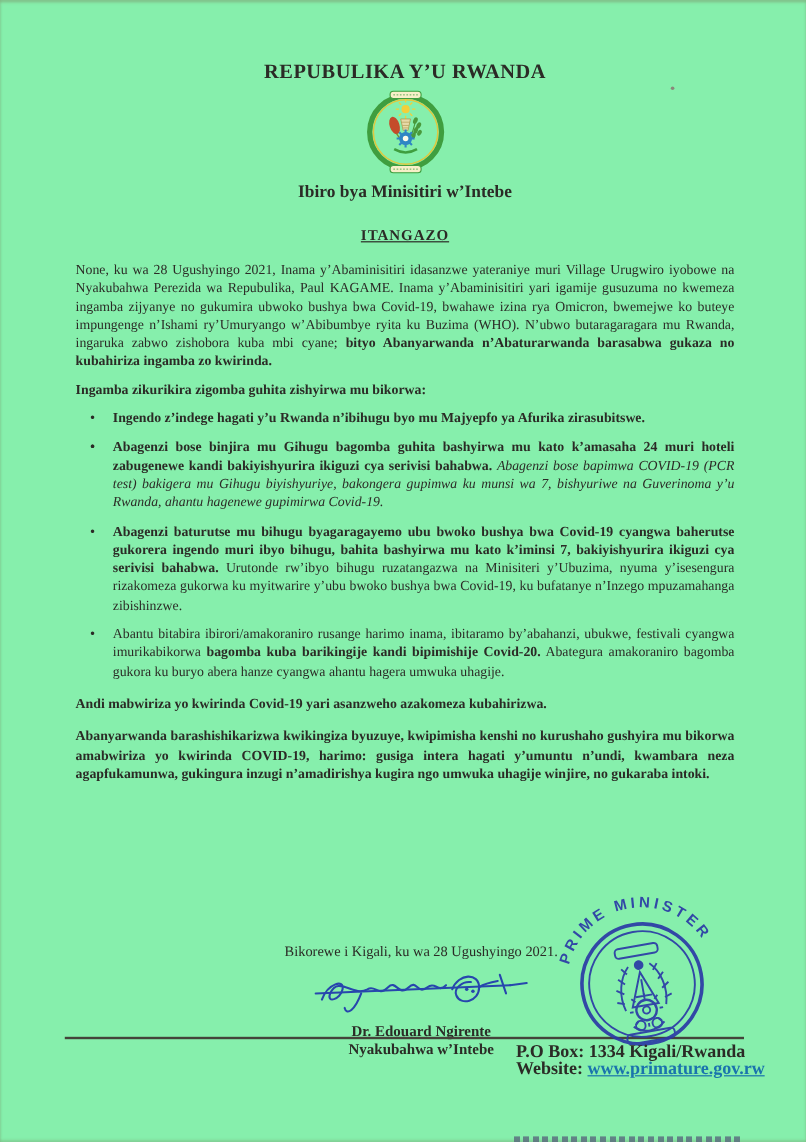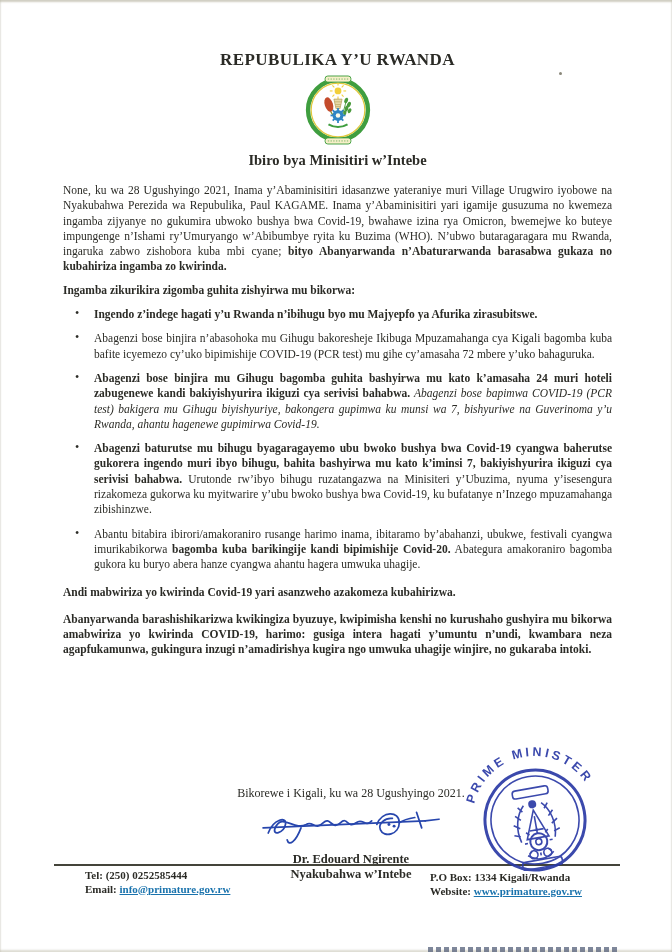--- a/index.html
+++ b/index.html
@@ -1,18 +1,18 @@
 <!DOCTYPE html>
 <html><head>
 <meta charset="utf-8">
 <style>
   html,body { margin:0; padding:0; background:#888; }
   .page {
     position:relative; width:672px; height:952px; margin:0 auto;
-    background:#ffffff; overflow:hidden; color:#2b2b26;
+    background:#86efac; overflow:hidden; color:#2b2b26;
     font-family:"Liberation Serif", serif;
     box-shadow:inset 0 2px 2px rgba(120,115,80,.35), inset 0 -2px 2px rgba(120,115,80,.25);
   }
   .content { position:absolute; left:63px; top:0; width:549px; }
   .republic-title { margin:50px 0 4px; text-align:center; font-size:17px; font-weight:bold; letter-spacing:.4px; }
   .emblem-wrap { text-align:center; height:74px; }
   .office-title { margin:4px 0 0; text-align:center; font-size:14.5px; font-weight:bold; }
   .doc-heading { display:block; margin:20px auto 0; text-align:center; font-size:12.5px; font-weight:bold;
     text-decoration:underline; letter-spacing:.8px; }
   .doc-text { font-size:11.5px; line-height:15.3px; text-align:justify; }
@@ -27,21 +27,21 @@
 
   .sign-area { position:absolute; left:196px; top:760px; width:310px; text-align:center;margin-top:26px; }
   .place-date { font-size:12px; }
   .signature-svg { display:block; margin:1px auto 0; }
   .signer-name, .signer-title { font-weight:bold; font-size:12.5px; line-height:15px; }
 
   .stamp { position:absolute; left:460px; top:742px; opacity:.92; }
 
   .footer-rule { position:absolute; left:54px; right:52px; top:864px; border-top:2px solid #44443a; }
   .footer-left  { position:absolute; left:85px;  top:869px; font-size:11px; font-weight:bold; line-height:13.5px; }
-  .footer-right { position:absolute; left:430px; top:871px; font-size:11px; font-weight:bold; line-height:13.5px; }
+  .footer-right { position:absolute; left:430px; top:871px; font-size:15px; font-weight:bold; line-height:13.5px; }
   .footer-left a, .footer-right a { color:#1a73ad; text-decoration:underline; font-weight:bold; }
 
   .speck { position:absolute; left:559px; top:72px; width:3px; height:3px; border-radius:50%; background:#8a887a; }
   .cutoff-strip { position:absolute; left:428px; bottom:0; width:192px; height:5px; opacity:.75;
     background:repeating-linear-gradient(90deg,#55607a 0 5px, rgba(85,96,122,0) 5px 8px); }
 </style>
 </head>
 <body>
 
 <div class="page">
@@ -86,29 +86,30 @@
           <path d="M42.2,52.2 L57.8,67.8"></path>
             <path d="M57.8,52.2 L42.2,67.8"></path>
         </g>
         <circle cx="50" cy="60" r="8" fill="#2f86c4"></circle>
         <circle cx="50" cy="60" r="3.4" fill="#fdfbe9"></circle>
         <path d="M36,73 Q50,81 64,73" stroke="#3f9e3f" stroke-width="3" fill="none"></path>
       </svg>
     </div>
 
     <div class="office-title">Ibiro bya Minisitiri w’Intebe</div>
+    <div class="doc-heading">ITANGAZO</div>
 
     <div class="doc-text">
       <p class="intro"><span>None, ku wa 28 Ugushyingo 2021, Inama y’Abaminisitiri idasanzwe yateraniye muri Village Urugwiro iyobowe na Nyakubahwa Perezida wa Repubulika, Paul KAGAME. Inama y’Abaminisitiri yari igamije gusuzuma no kwemeza ingamba zijyanye no gukumira ubwoko bushya bwa Covid-19, bwahawe izina rya Omicron, bwemejwe ko buteye impungenge n’Ishami ry’Umuryango w’Abibumbye ryita ku Buzima (WHO). N’ubwo butaragaragara mu Rwanda, ingaruka zabwo zishobora kuba mbi cyane; </span><strong>bityo Abanyarwanda n’Abaturarwanda barasabwa gukaza no kubahiriza ingamba zo kwirinda.</strong></p>
 
       <p class="lead">Ingamba zikurikira zigomba guhita zishyirwa mu bikorwa:</p>
 
       <ul class="measures">
         <li><span class="bullet-dot">•</span><strong>Ingendo z’indege hagati y’u Rwanda n’ibihugu byo mu Majyepfo ya Afurika zirasubitswe.</strong></li>
-        <li><span class="bullet-dot">•</span><span>Abagenzi bose binjira n’abasohoka mu Gihugu bakoresheje Ikibuga Mpuzamahanga cya Kigali bagomba kuba bafite icyemezo cy’uko bipimishije COVID-19 (PCR test) mu gihe cy’amasaha 72 mbere y’uko bahaguruka.</span></li>
+        <li><span class="bullet-dot">•</span></li>
         <li><span class="bullet-dot">•</span><strong>Abagenzi bose binjira mu Gihugu bagomba guhita bashyirwa mu kato k’amasaha 24 muri hoteli zabugenewe kandi bakiyishyurira ikiguzi cya serivisi bahabwa. </strong><em>Abagenzi bose bapimwa COVID-19 (PCR test) bakigera mu Gihugu biyishyuriye, bakongera gupimwa ku munsi wa 7, bishyuriwe na Guverinoma y’u Rwanda, ahantu hagenewe gupimirwa Covid-19.</em></li>
         <li><span class="bullet-dot">•</span><strong>Abagenzi baturutse mu bihugu byagaragayemo ubu bwoko bushya bwa Covid-19 cyangwa baherutse gukorera ingendo muri ibyo bihugu, bahita bashyirwa mu kato k’iminsi 7, bakiyishyurira ikiguzi cya serivisi bahabwa. </strong><span>Urutonde rw’ibyo bihugu ruzatangazwa na Minisiteri y’Ubuzima, nyuma y’isesengura rizakomeza gukorwa ku myitwarire y’ubu bwoko bushya bwa Covid-19, ku bufatanye n’Inzego mpuzamahanga zibishinzwe.</span></li>
         <li><span class="bullet-dot">•</span><span>Abantu bitabira ibirori/amakoraniro rusange harimo inama, ibitaramo by’abahanzi, ubukwe, festivali cyangwa imurikabikorwa </span><strong>bagomba kuba barikingije kandi bipimishije Covid-20.</strong><span> Abategura amakoraniro bagomba gukora ku buryo abera hanze cyangwa ahantu hagera umwuka uhagije.</span></li>
       </ul>
 
       <p class="note">Andi mabwiriza yo kwirinda Covid-19 yari asanzweho azakomeza kubahirizwa.</p>
       <p class="final">Abanyarwanda barashishikarizwa kwikingiza byuzuye, kwipimisha kenshi no kurushaho gushyira mu bikorwa amabwiriza yo kwirinda COVID-19, harimo: gusiga intera hagati y’umuntu n’undi, kwambara neza agapfukamunwa, gukingura inzugi n’amadirishya kugira ngo umwuka uhagije winjire, no gukaraba intoki.</p>
     </div>
   </div>
 
@@ -154,24 +155,20 @@
         <path d="M92,98 C96,84 92,70 84,62"></path>
         <path d="M92,92 L98,90 M91,84 L97,80 M89,76 L94,71 M86,68 L90,63"></path>
         <circle cx="68" cy="112" r="4"></circle>
         <circle cx="82" cy="112" r="4"></circle>
         <path d="M62,112 C70,119 80,119 88,112"></path>
         <rect x="55" y="118" width="40" height="8" rx="3"></rect>
       </g>
     </g>
   </svg>
 
-  <div class="footer-left">
-    <div>Tel: (250) 0252585444</div>
-    <div><span>Email: </span><a href="#">info@primature.gov.rw</a></div>
-  </div>
 
   <div class="footer-right">
     <div>P.O Box: 1334 Kigali/Rwanda</div>
     <div><span>Website: </span><a href="#">www.primature.gov.rw</a></div>
   </div>
 
   <div class="speck"></div>
   <div class="cutoff-strip"></div>
 </div>
 

